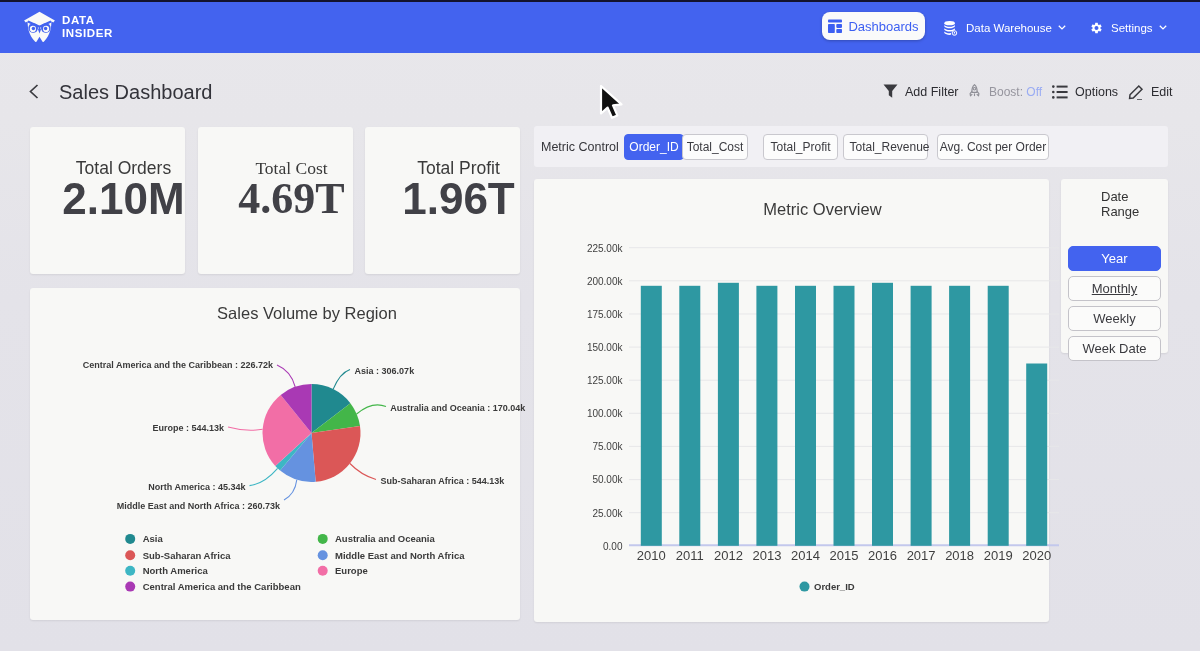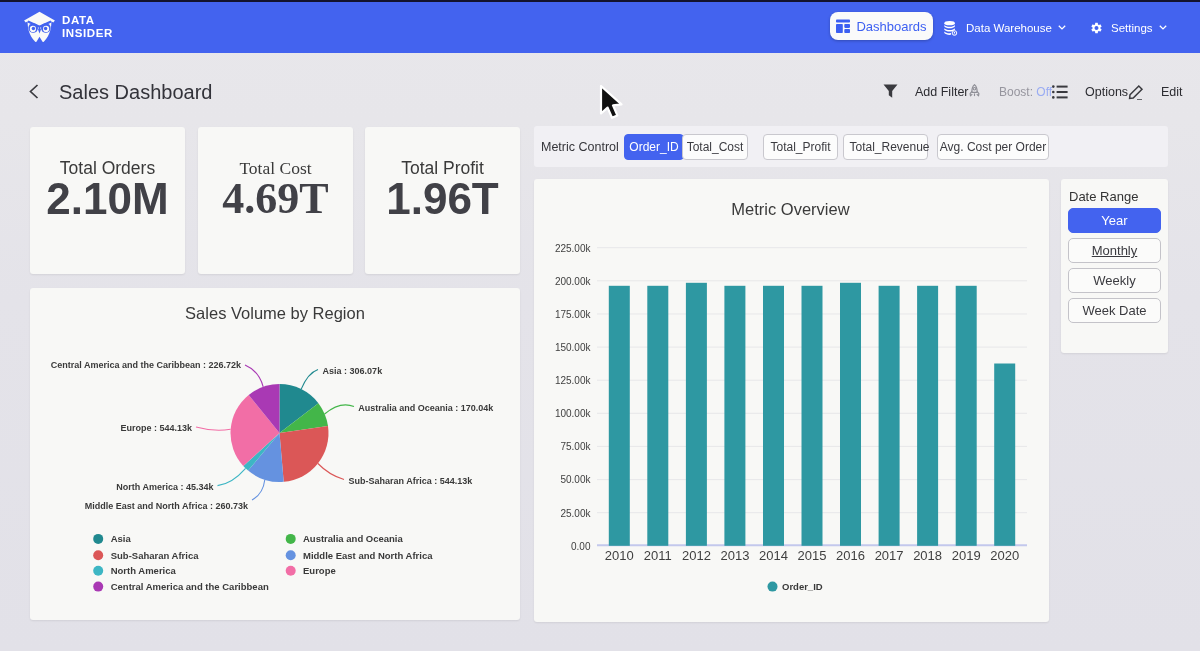--- a/index.html
+++ b/index.html
@@ -3,36 +3,36 @@
 <meta charset="utf-8">
 <style>
 * { margin:0; padding:0; box-sizing:border-box; }
 html,body { width:1200px; height:651px; overflow:hidden; }
 body { font-family:"Liberation Sans", sans-serif; background:linear-gradient(180deg,#e8e7eb 0px,#e7e6ea 120px,#e4e3e9 300px,#e2e1e8 651px); position:relative; }
 .abs { position:absolute; }
 
 #topline { position:absolute; left:0; top:0; width:1200px; height:2px; background:#13132e; }
 #nav { position:absolute; left:0; top:2px; width:1200px; height:51px; background:#4363ef; }
 #logoTxt { position:absolute; left:62px; top:13.5px; color:#fff; font-size:11.5px; font-weight:bold; letter-spacing:0.6px; line-height:13.4px; }
-#dashBtn { position:absolute; left:822px; top:12px; width:103px; height:28px; background:#fafafa; border-radius:8px; display:flex; align-items:center; justify-content:center; gap:6px; color:#3c5ff2; font-size:13px; font-weight:500; box-shadow:0 1px 3px rgba(0,0,0,0.25);margin-left:8px; }
+#dashBtn { position:absolute; left:822px; top:12px; width:103px; height:28px; background:#fafafa; border-radius:8px; display:flex; align-items:center; justify-content:center; gap:6px; color:#3c5ff2; font-size:13px; font-weight:500; box-shadow:0 1px 3px rgba(0,0,0,0.25); }
 .navItem { position:absolute; top:2px; height:51px; display:flex; align-items:center; gap:8px; color:#fff; font-size:11.5px; }
 
 #pageTitle { position:absolute; left:59px; top:81px; font-size:20px; color:#33333a; }
-.toolItem { position:absolute; top:84px; display:flex; align-items:center; gap:17px; font-size:12.5px; color:#2c2c31; font-weight:500; height:15px; }
-
-.card { position:absolute; background:#f8f8f6; border-radius:3px; box-shadow:0 1px 2px rgba(0,0,0,0.08); }
+.toolItem { position:absolute; top:84px; display:flex; align-items:center; gap:7px; font-size:12.5px; color:#2c2c31; font-weight:500; height:15px; }
+
+.card { position:absolute; background:#f8f8f6; border-radius:3px; box-shadow:0 1px 2px rgba(0,0,0,0.08);padding-left:32px; }
 .kpiT { text-align:center; font-size:17.5px; color:#3a3a3a; margin-top:32.5px; line-height:17.5px; }
 .kpiV { text-align:center; font-size:44px; color:#414147; font-weight:bold; line-height:44px; }
 
 #mstrip { position:absolute; left:534px; top:126px; width:634px; height:41px; background:#f1f0f4; border-radius:3px; }
 .chip { position:absolute; top:8px; height:26px; border:1px solid #c9c8ce; background:#fcfcfc; border-radius:4px; color:#3b3b40; font-size:12px; display:flex; align-items:center; justify-content:center; white-space:nowrap; }
 .chip.sel { background:#4363ef; border-color:#4363ef; color:#fff; }
 
 #drange { left:1061px; top:179px; width:107px; height:174px; }
-.drBtn { position:absolute; left:7px; width:93px; height:25px; border:1px solid #c4c3c9; background:#fbfbfa; border-radius:5px; color:#3a3a3f; font-size:13px; text-align:center; line-height:23px; }
+.drBtn { position:absolute; left:7px; width:93px; height:25px; border:1px solid #c4c3c9; background:#fbfbfa; border-radius:5px; color:#3a3a3f; font-size:13px; text-align:center; line-height:23px;margin-top:38px; }
 .drBtn.sel { background:#4363ef; border-color:#4363ef; color:#fff; }
 </style>
 </head>
 <body>
 <div id="topline"></div>
 <div id="nav"></div>
 <svg class="abs" style="left:24px;top:11px" width="31" height="32" viewBox="0 0 31 32">
 <path fill="#fafaf8" d="M15.5,0.8 L30.9,9.6 L29.3,11.4 L26.8,10.1 L4.2,10.1 L1.7,11.4 L0.1,9.6 Z"></path>
 <path fill="#fafaf8" d="M3.6,9 L27.4,9 C27.4,17.5 26.3,23.5 20,30.5 C19,31.4 18.6,31 18.2,30.3 L15.5,25.8 L12.8,30.3 C12.4,31 12,31.4 11,30.5 C4.7,23.5 3.6,17.5 3.6,9 Z"></path>
 <path d="M3.9,10.5 L15.5,15.8 L27.1,10.5" stroke="#4363ef" stroke-width="2.2" fill="none"></path>

